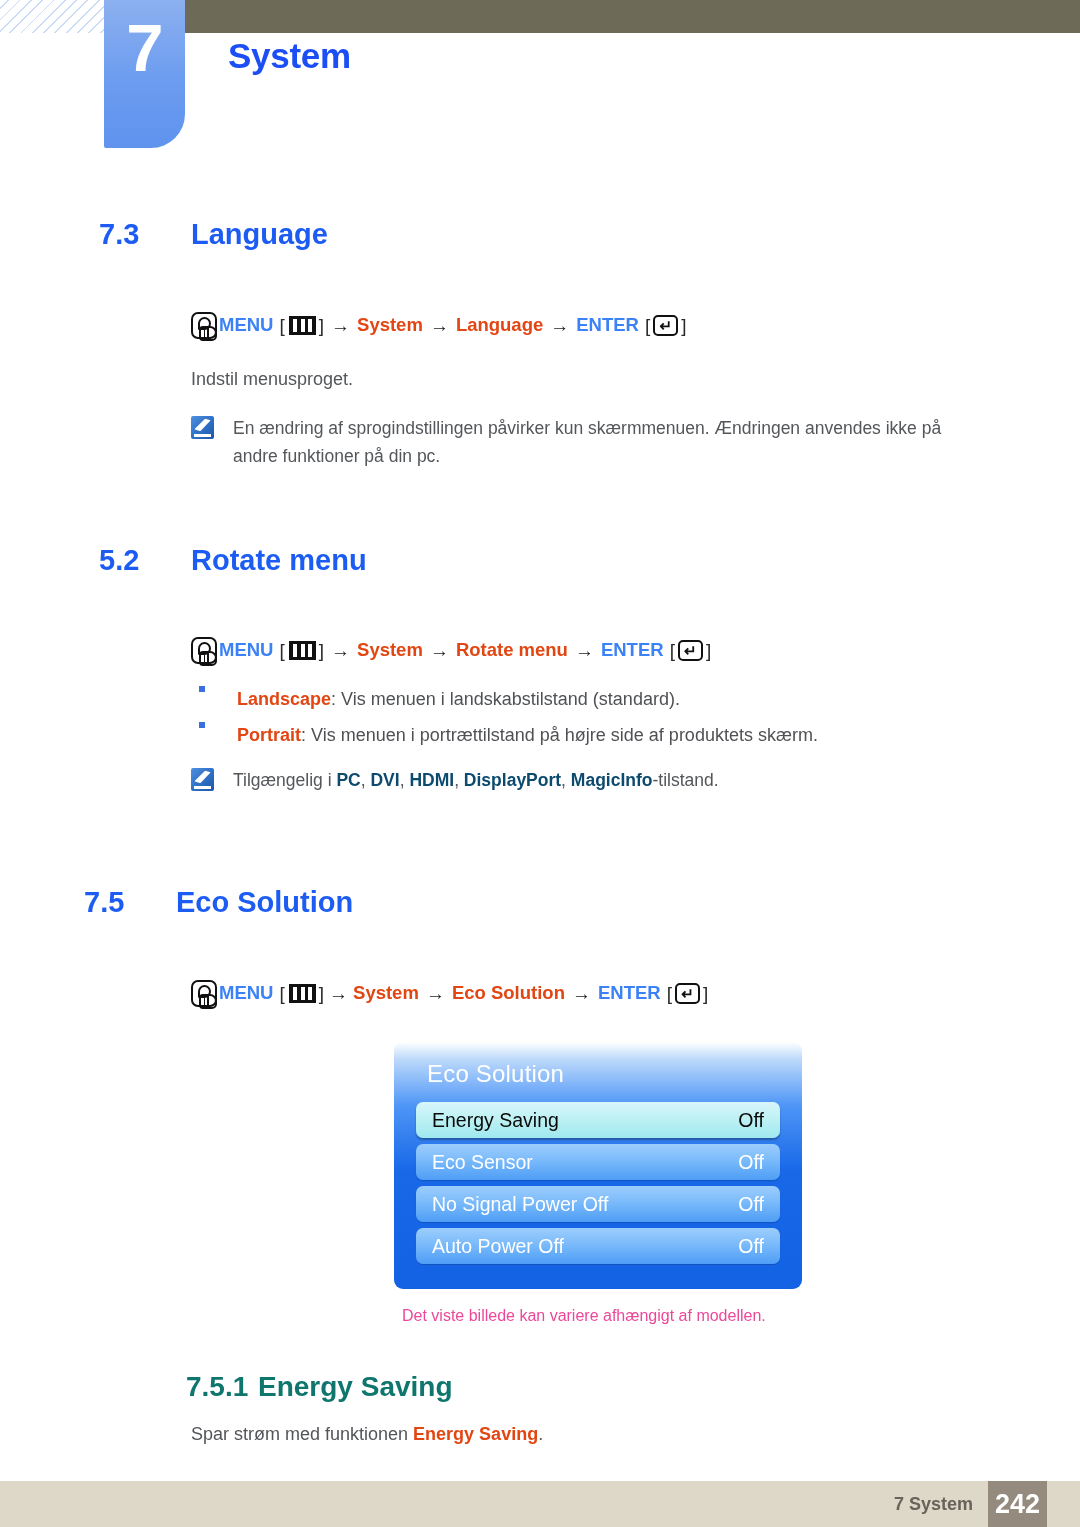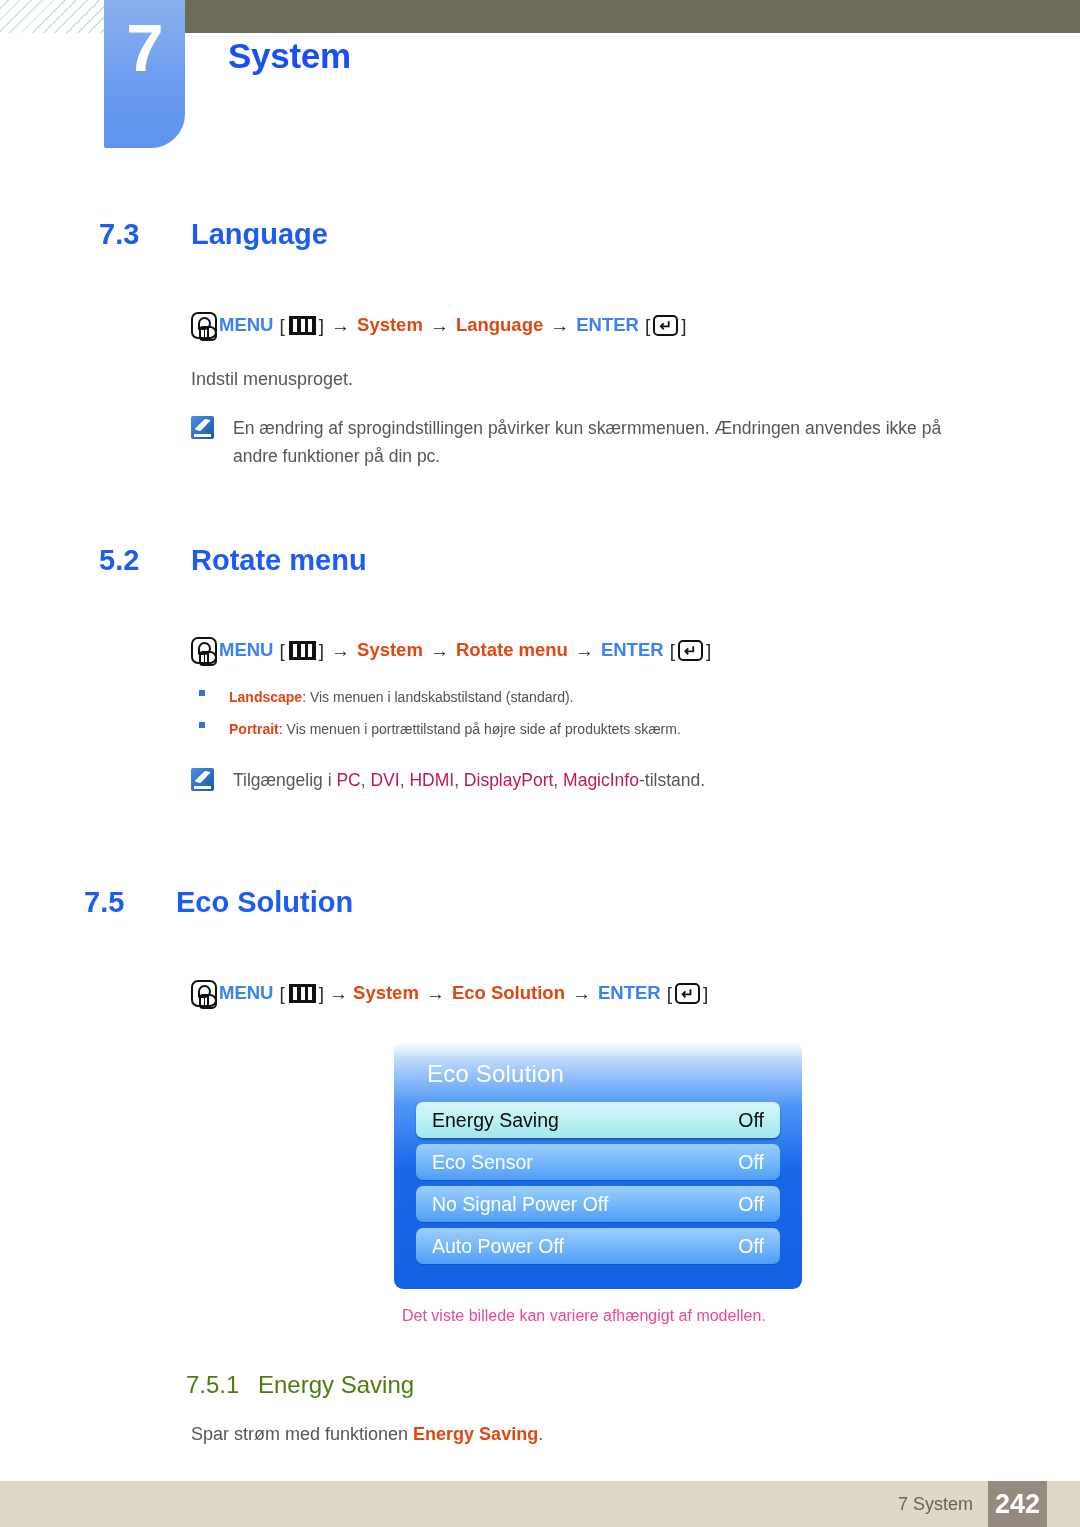--- a/index.html
+++ b/index.html
@@ -68,23 +68,23 @@
     position: absolute;
     color: #1c5cf2;
     font-size: 29px;
     font-weight: bold;
     white-space: nowrap;
   }
   .sec-head .num { display: inline-block; width: 92px; }
 
   .sub-head {
     position: absolute;
-    color: #4d7c0f;
-    font-size: 24px;
-    font-weight: normal;
+    color: #0f766e;
+    font-size: 28px;
+    font-weight: bold;
     white-space: nowrap;
   }
   .sub-head .num { display: inline-block; width: 72px; }
 
   
   .path {
     position: absolute;
     display: flex;
     align-items: center;
     white-space: nowrap;
@@ -199,31 +199,32 @@
     left: 3px; bottom: 2.5px;
     width: 17px; height: 2.5px;
     background: #ffffff;
   }
   .note-body {
     font-size: 17.5px;
     color: #53565a;
     line-height: 1.62;
     margin-left: 19px;
   }
-  .note-body .orange { color: #be185d; font-weight: normal; }
+  .note-body .orange { color: #0c4a6e; font-weight: bold; }
 
   
   .blist { position: absolute; }
   .bitem {
     display: flex;
-    align-items: center;
-    font-size: 14px;
+    align-items: flex-start;
+    font-size: 18px;
     color: #4f5154;
     line-height: 1;
     margin-bottom: 18px;
+    gap: 8px;
   }
   .bdot {
     width: 6px; height: 6px;
     background: #3a6fe0;
     flex: 0 0 auto;
     margin-right: 24px;
     position: relative;
     top: -4px;
   }
   .bitem b { color: #e24612; font-weight: bold; }
@@ -296,21 +297,21 @@
   .foot-bar {
     position: absolute;
     left: 0; bottom: 0;
     width: 1080px; height: 46px;
     background: #ded8c8;
   }
   .foot-label {
     position: absolute;
     right: 107px; bottom: 12px;
     font-size: 18px;
-    font-weight: normal;
+    font-weight: bold;
     color: #67625a;
     white-space: nowrap;
   }
   .foot-page {
     position: absolute;
     right: 33px; bottom: 0px;
     width: 59px; height: 46px;
     background: #958a7e;
     color: #ffffff;
     font-size: 27px;

